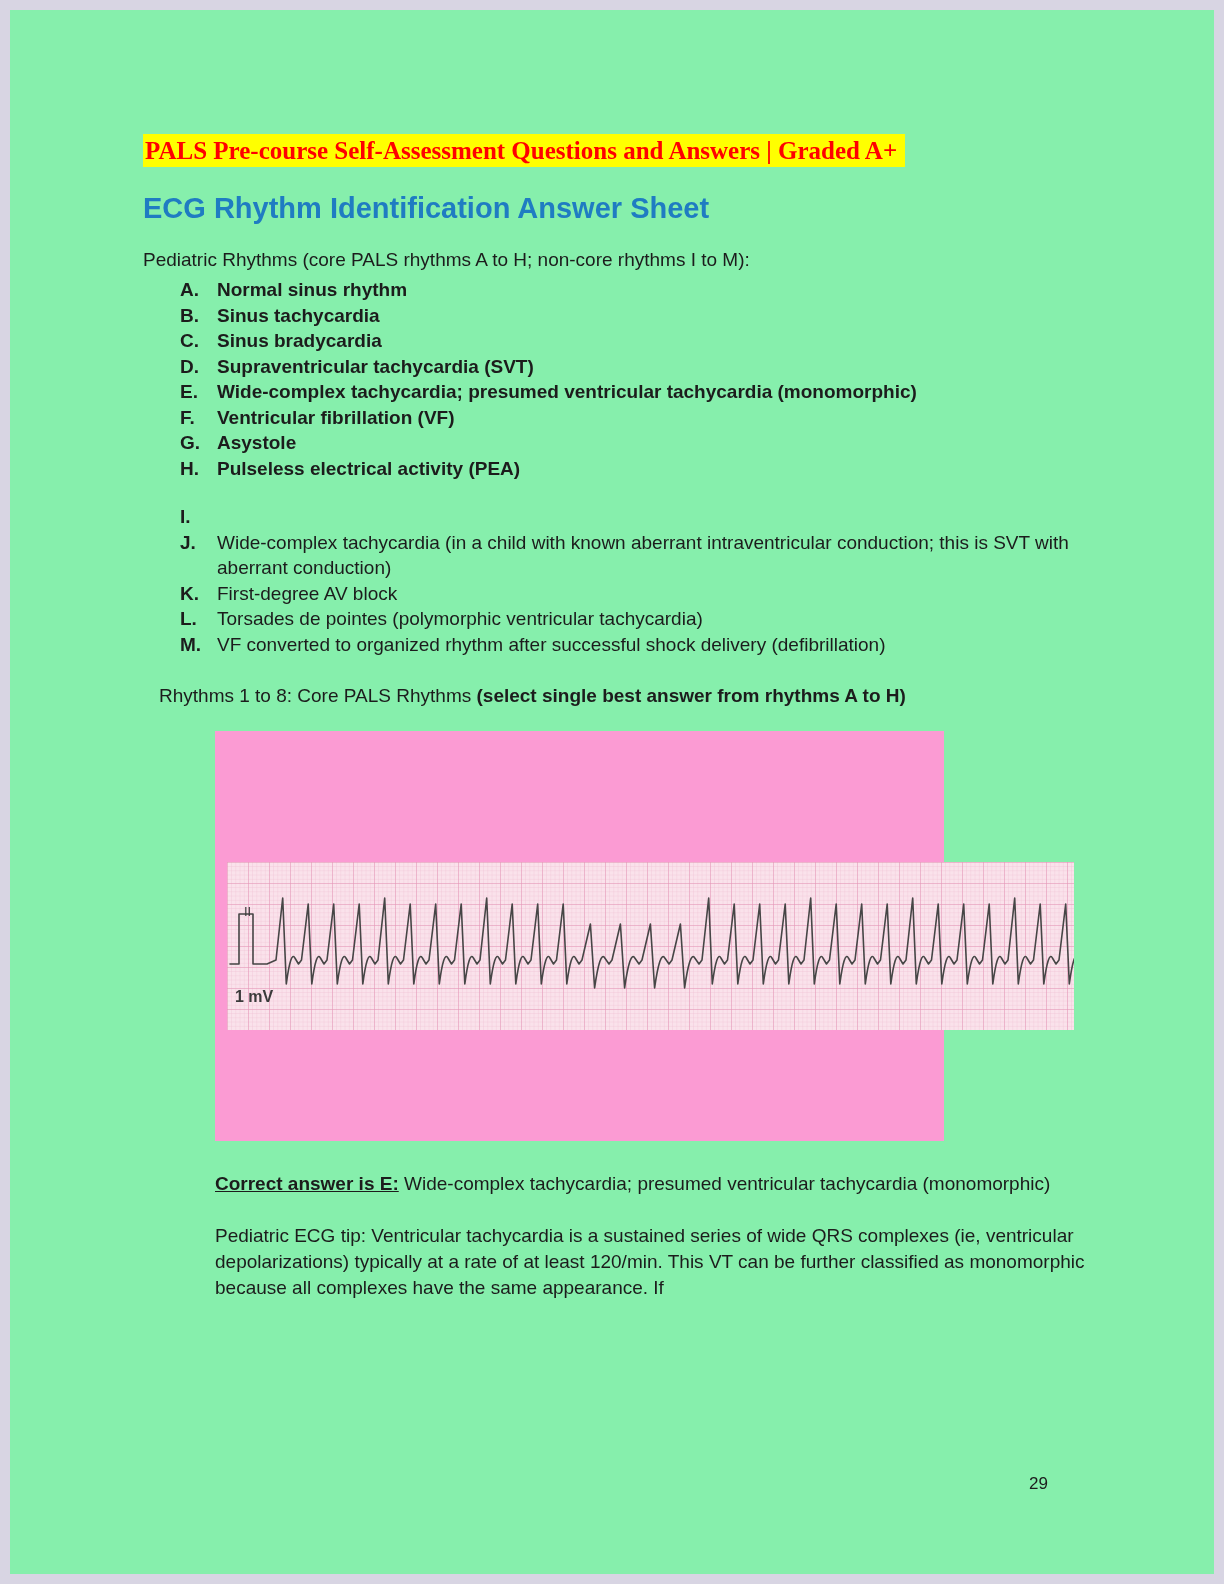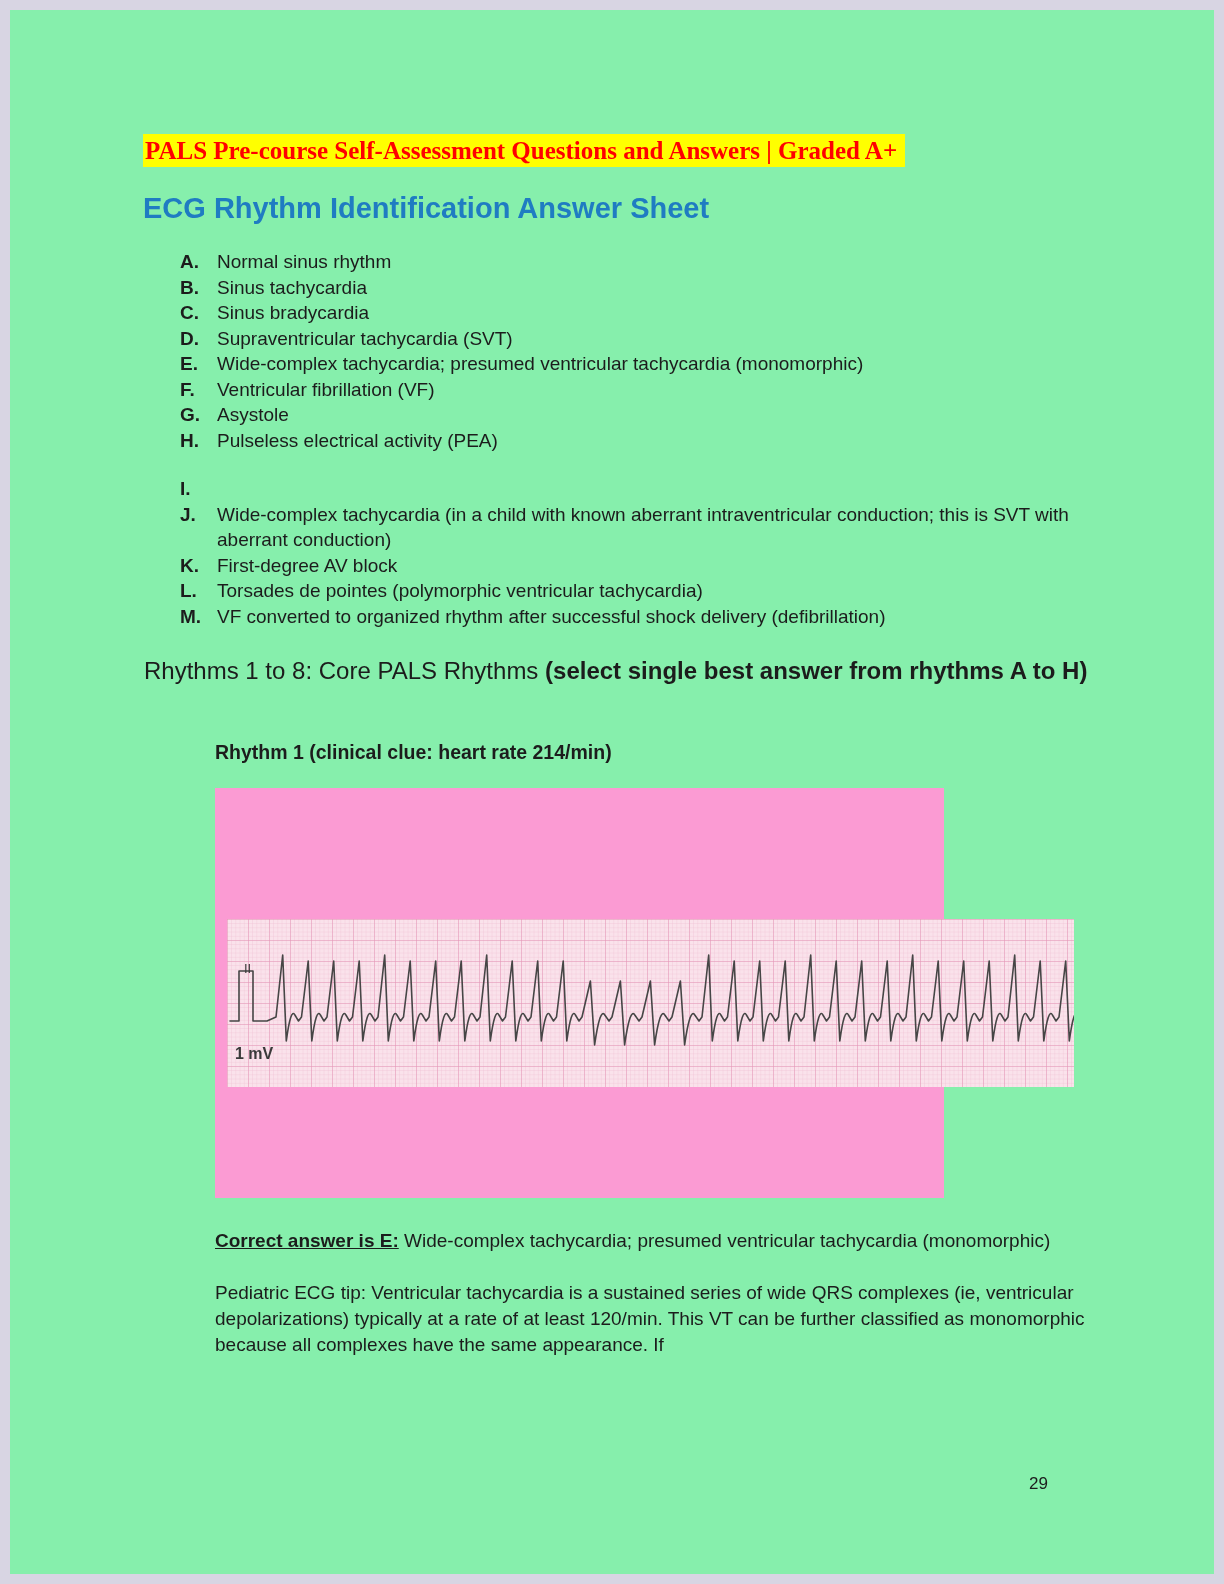--- a/index.html
+++ b/index.html
@@ -45,25 +45,25 @@
   .rlist{margin-left:37px;}
   .rlist .row{
     display:flex;
     font-size:19px;
     line-height:25.5px;
   }
   .rlist .letter{
     flex:0 0 37px;
     font-weight:bold;
   }
-  .rlist.core .txt{font-weight:normal;}
+  .rlist.core .txt{font-weight:bold;}
   .rlist.noncore{margin-top:23px;}
   .rhythms-line{
-    margin:28px 0 0 1px;
-    font-size:24px;
+    margin:28px 0 0 16px;
+    font-size:19px;
   }
   .rhythms-line .b{font-weight:bold;}
   .rhythm-block{margin-left:72px;}
   .rhythm-heading{
     margin:56px 0 0 0;
     font-size:19.5px;
     font-weight:bold;
   }
   .ecg-card{
     position:relative;
@@ -122,20 +122,21 @@
 </head>
 <body>
 
 <div class="page">
   <div class="content">
 
     <h1 class="doc-title"><span class="hl">PALS Pre-course Self-Assessment Questions and Answers | Graded A+</span></h1>
 
     <h2 class="section-heading">ECG Rhythm Identification Answer Sheet</h2>
 
+    <p class="intro">Pediatric Rhythms (core PALS rhythms A to H; non-core rhythms I to M):</p>
 
     <div class="rlist core">
       <div class="row">
           <span class="letter">A.</span>
           <span class="txt">Normal sinus rhythm</span>
         </div>
       <div class="row">
           <span class="letter">B.</span>
           <span class="txt">Sinus tachycardia</span>
         </div>
@@ -183,21 +184,20 @@
         </div>
       <div class="row">
           <span class="letter">M.</span>
           <span class="txt">VF converted to organized rhythm after successful shock delivery (defibrillation)</span>
         </div>
     </div>
 
     <p class="rhythms-line"><span>Rhythms 1 to 8: Core PALS Rhythms </span><span class="b">(select single best answer from rhythms A to H)</span></p>
 
     <div class="rhythm-block">
-      <h3 class="rhythm-heading">Rhythm 1 (clinical clue: heart rate 214/min)</h3>
 
       <div class="ecg-card">
         <div class="ecg-strip">
           <svg viewBox="0 0 847 168" preserveAspectRatio="none">
             <defs>
               <pattern id="gsmall" width="4.2" height="4.2" patternUnits="userSpaceOnUse">
                 <path d="M4.2 0H0V4.2" fill="none" stroke="#f0bcd0" stroke-width="0.6"></path>
               </pattern>
               <pattern id="glarge" width="21" height="21" patternUnits="userSpaceOnUse">
                 <path d="M21 0H0V21" fill="none" stroke="#e493b6" stroke-width="1"></path>

